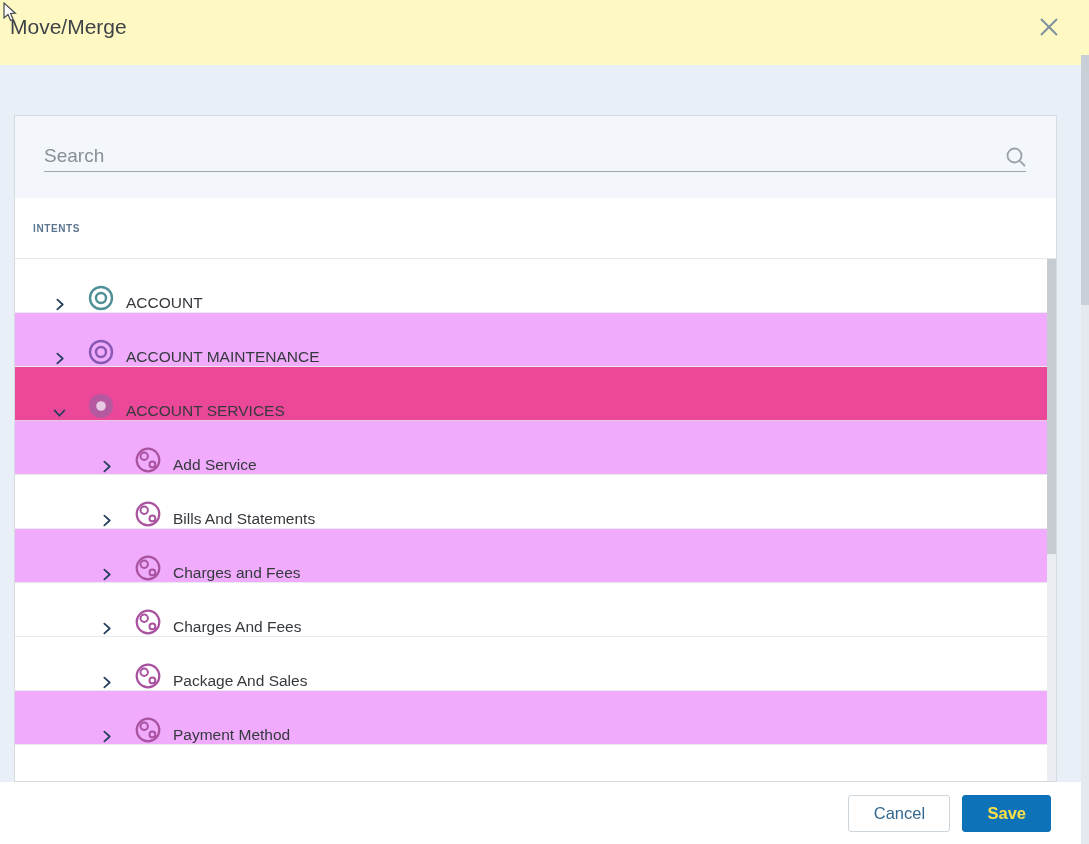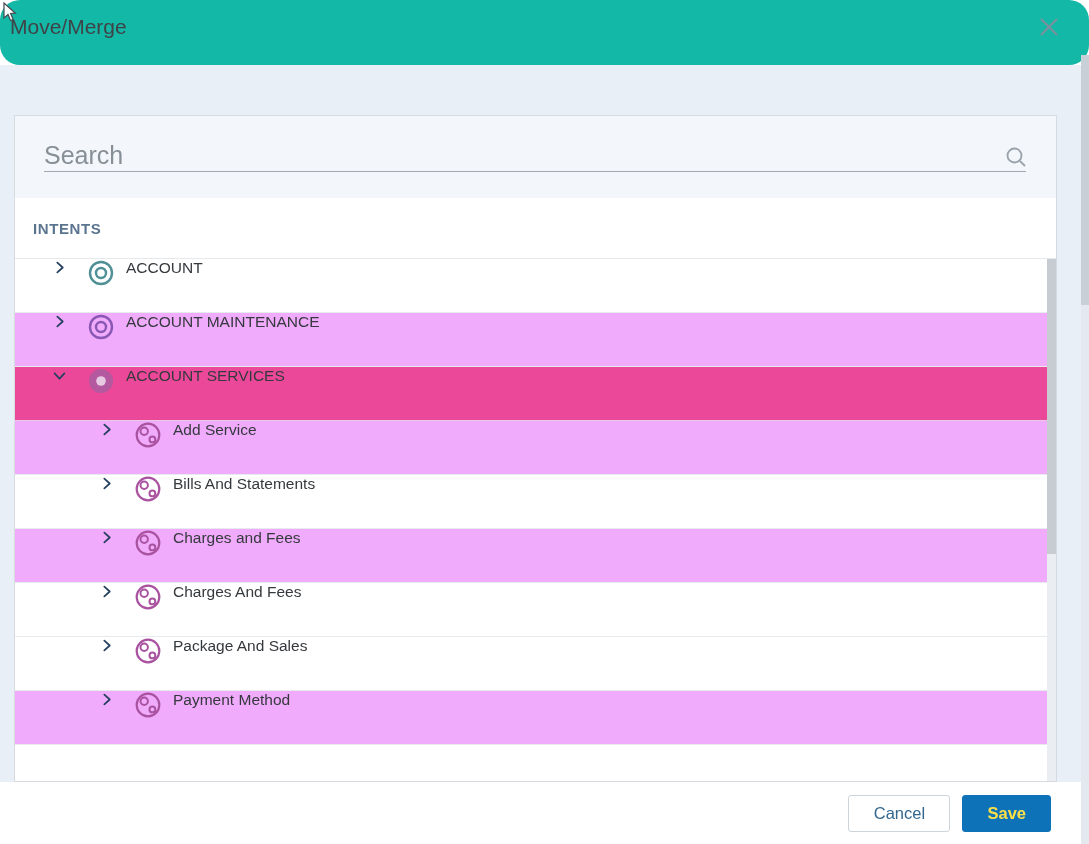--- a/index.html
+++ b/index.html
@@ -3,54 +3,54 @@
 <meta charset="utf-8">
 <style>
   * { margin:0; padding:0; box-sizing:border-box; }
   html,body { width:1089px; height:844px; }
   body {
     position:relative; overflow:hidden; background:#ffffff;
     font-family:"Liberation Sans", sans-serif; color:#35393d;
   }
 
   
-  .dlg-header { position:absolute; top:0; left:0; width:1089px; height:65px; background:#14b8a6;border-radius:20px; }
+  .dlg-header { position:absolute; top:0; left:0; width:1089px; height:65px; background:#fef9c3; }
   .dlg-title { position:absolute; left:10px; top:15px; font-size:21px; color:#3e4347; }
   .close-btn { position:absolute; top:15px; right:28px; width:24px; height:24px; cursor:pointer; }
 
   .mouse-cursor { position:absolute; left:2px; top:2px; z-index:90; }
 
   
   .dlg-body { position:absolute; top:65px; left:0; width:1089px; height:717px; background:#e9eff6; }
 
   
   .panel {
     position:absolute; left:14px; top:50px; width:1043px; height:667px;
     background:#ffffff; border:1px solid #d7dbdf; overflow:hidden;
   }
 
   .search-section { position:relative; height:82px; background:#f3f6fa; }
   .search-input {
     position:absolute; left:29px; top:24px; width:982px; height:32px;
     background:transparent; border:none; border-bottom:1px solid #9fa8b0;
-    font-family:"Liberation Sans", sans-serif; font-size:25px; color:#4a4f54; outline:none;
+    font-family:"Liberation Sans", sans-serif; font-size:19px; color:#4a4f54; outline:none;
   }
   .search-input::placeholder { color:#878f97; opacity:1; }
   .search-icon { position:absolute; right:28px; top:29px; width:24px; height:24px; }
 
   .intents-header {
     height:61px; background:#ffffff; border-bottom:1px solid #e6e9ec;
     display:flex; align-items:center; padding-left:18px;
-    font-size:15px; font-weight:bold; letter-spacing:0.6px; color:#5b7590;
+    font-size:10px; font-weight:bold; letter-spacing:0.6px; color:#5b7590;
   }
 
   .tree-list { position:relative; height:523px; overflow:hidden; background:#ffffff; }
 
   .row {
-    height:54px; display:flex; align-items:flex-start;
+    height:54px; display:flex; align-items:flex-end;
     border-bottom:1px solid #e8ebee; background:#ffffff; cursor:pointer;
   }
   .row.zebra { background:#f0abfc; }
   .row.selected { background:#ec4899; border-bottom-color:#e8c9e4; }
   .row .chevron { width:16px; height:16px; flex:0 0 auto; display:flex; align-items:center; justify-content:center; }
   .row .chevron svg { display:block; }
   .row.indent0 { padding-left:36px; }
   .row.indent1 { padding-left:83px; }
   .node-icon { width:28px; height:28px; margin-left:20px; flex:0 0 auto; }
   .node-icon svg { display:block; }

